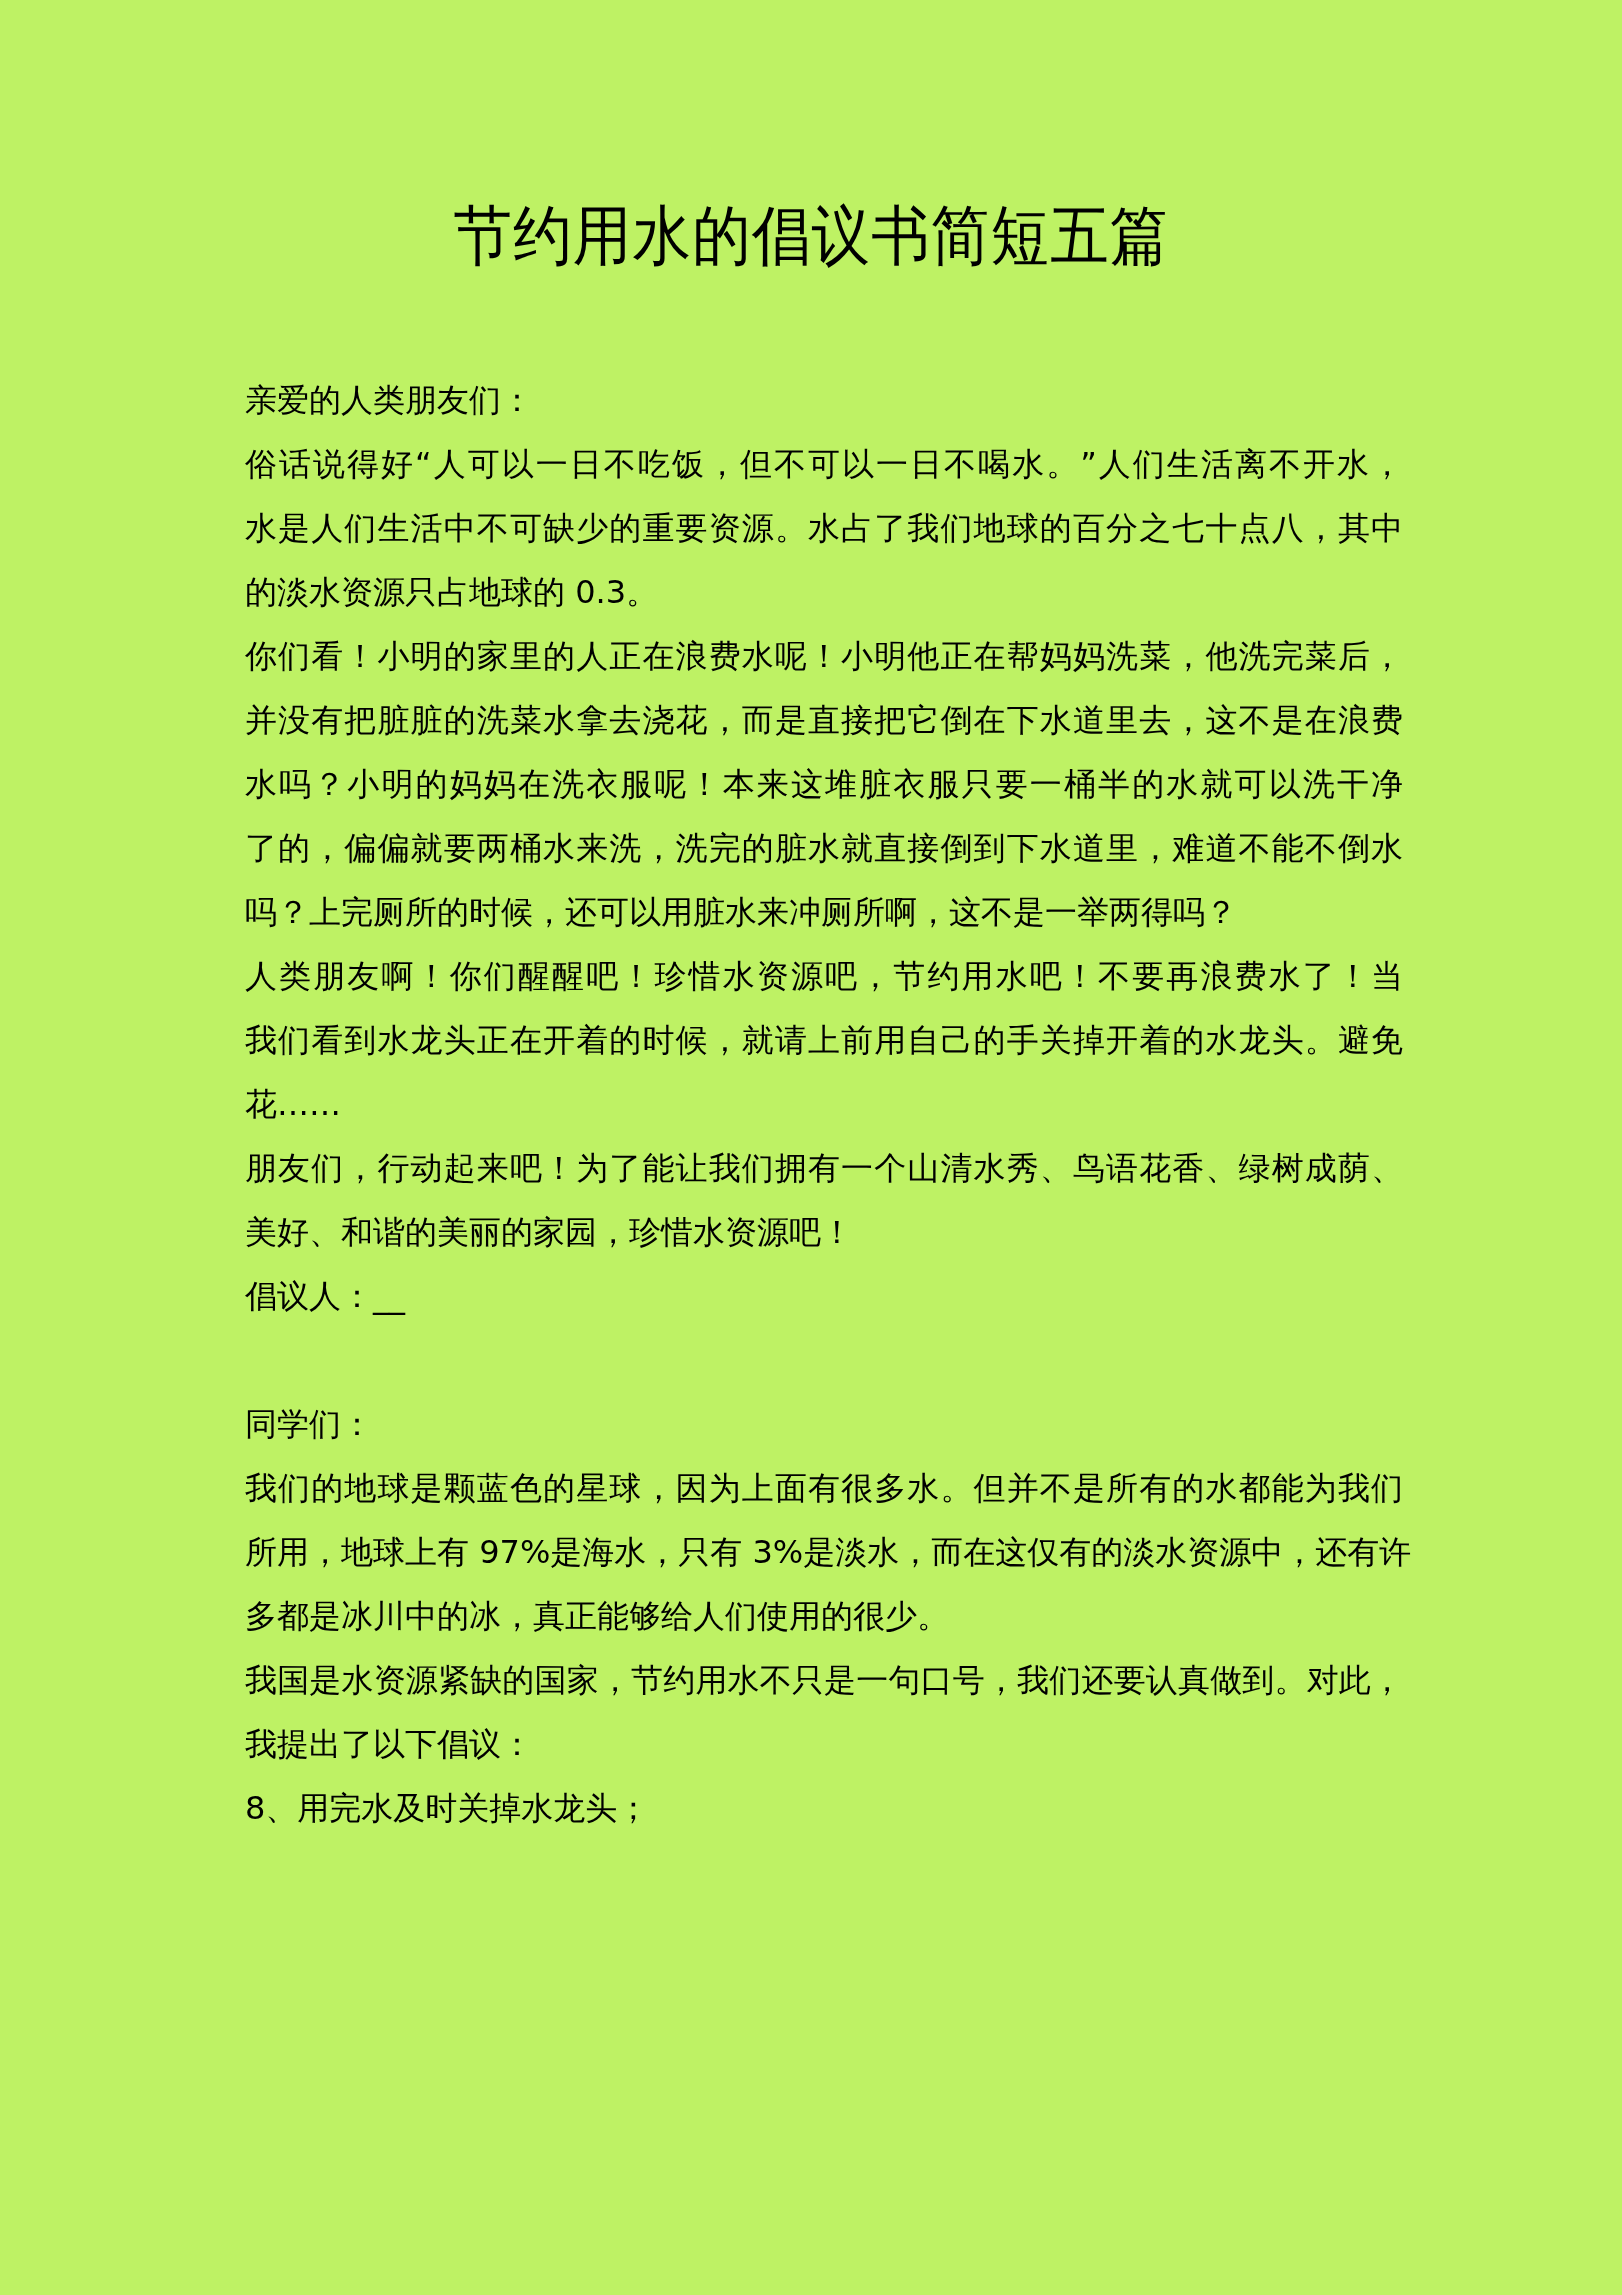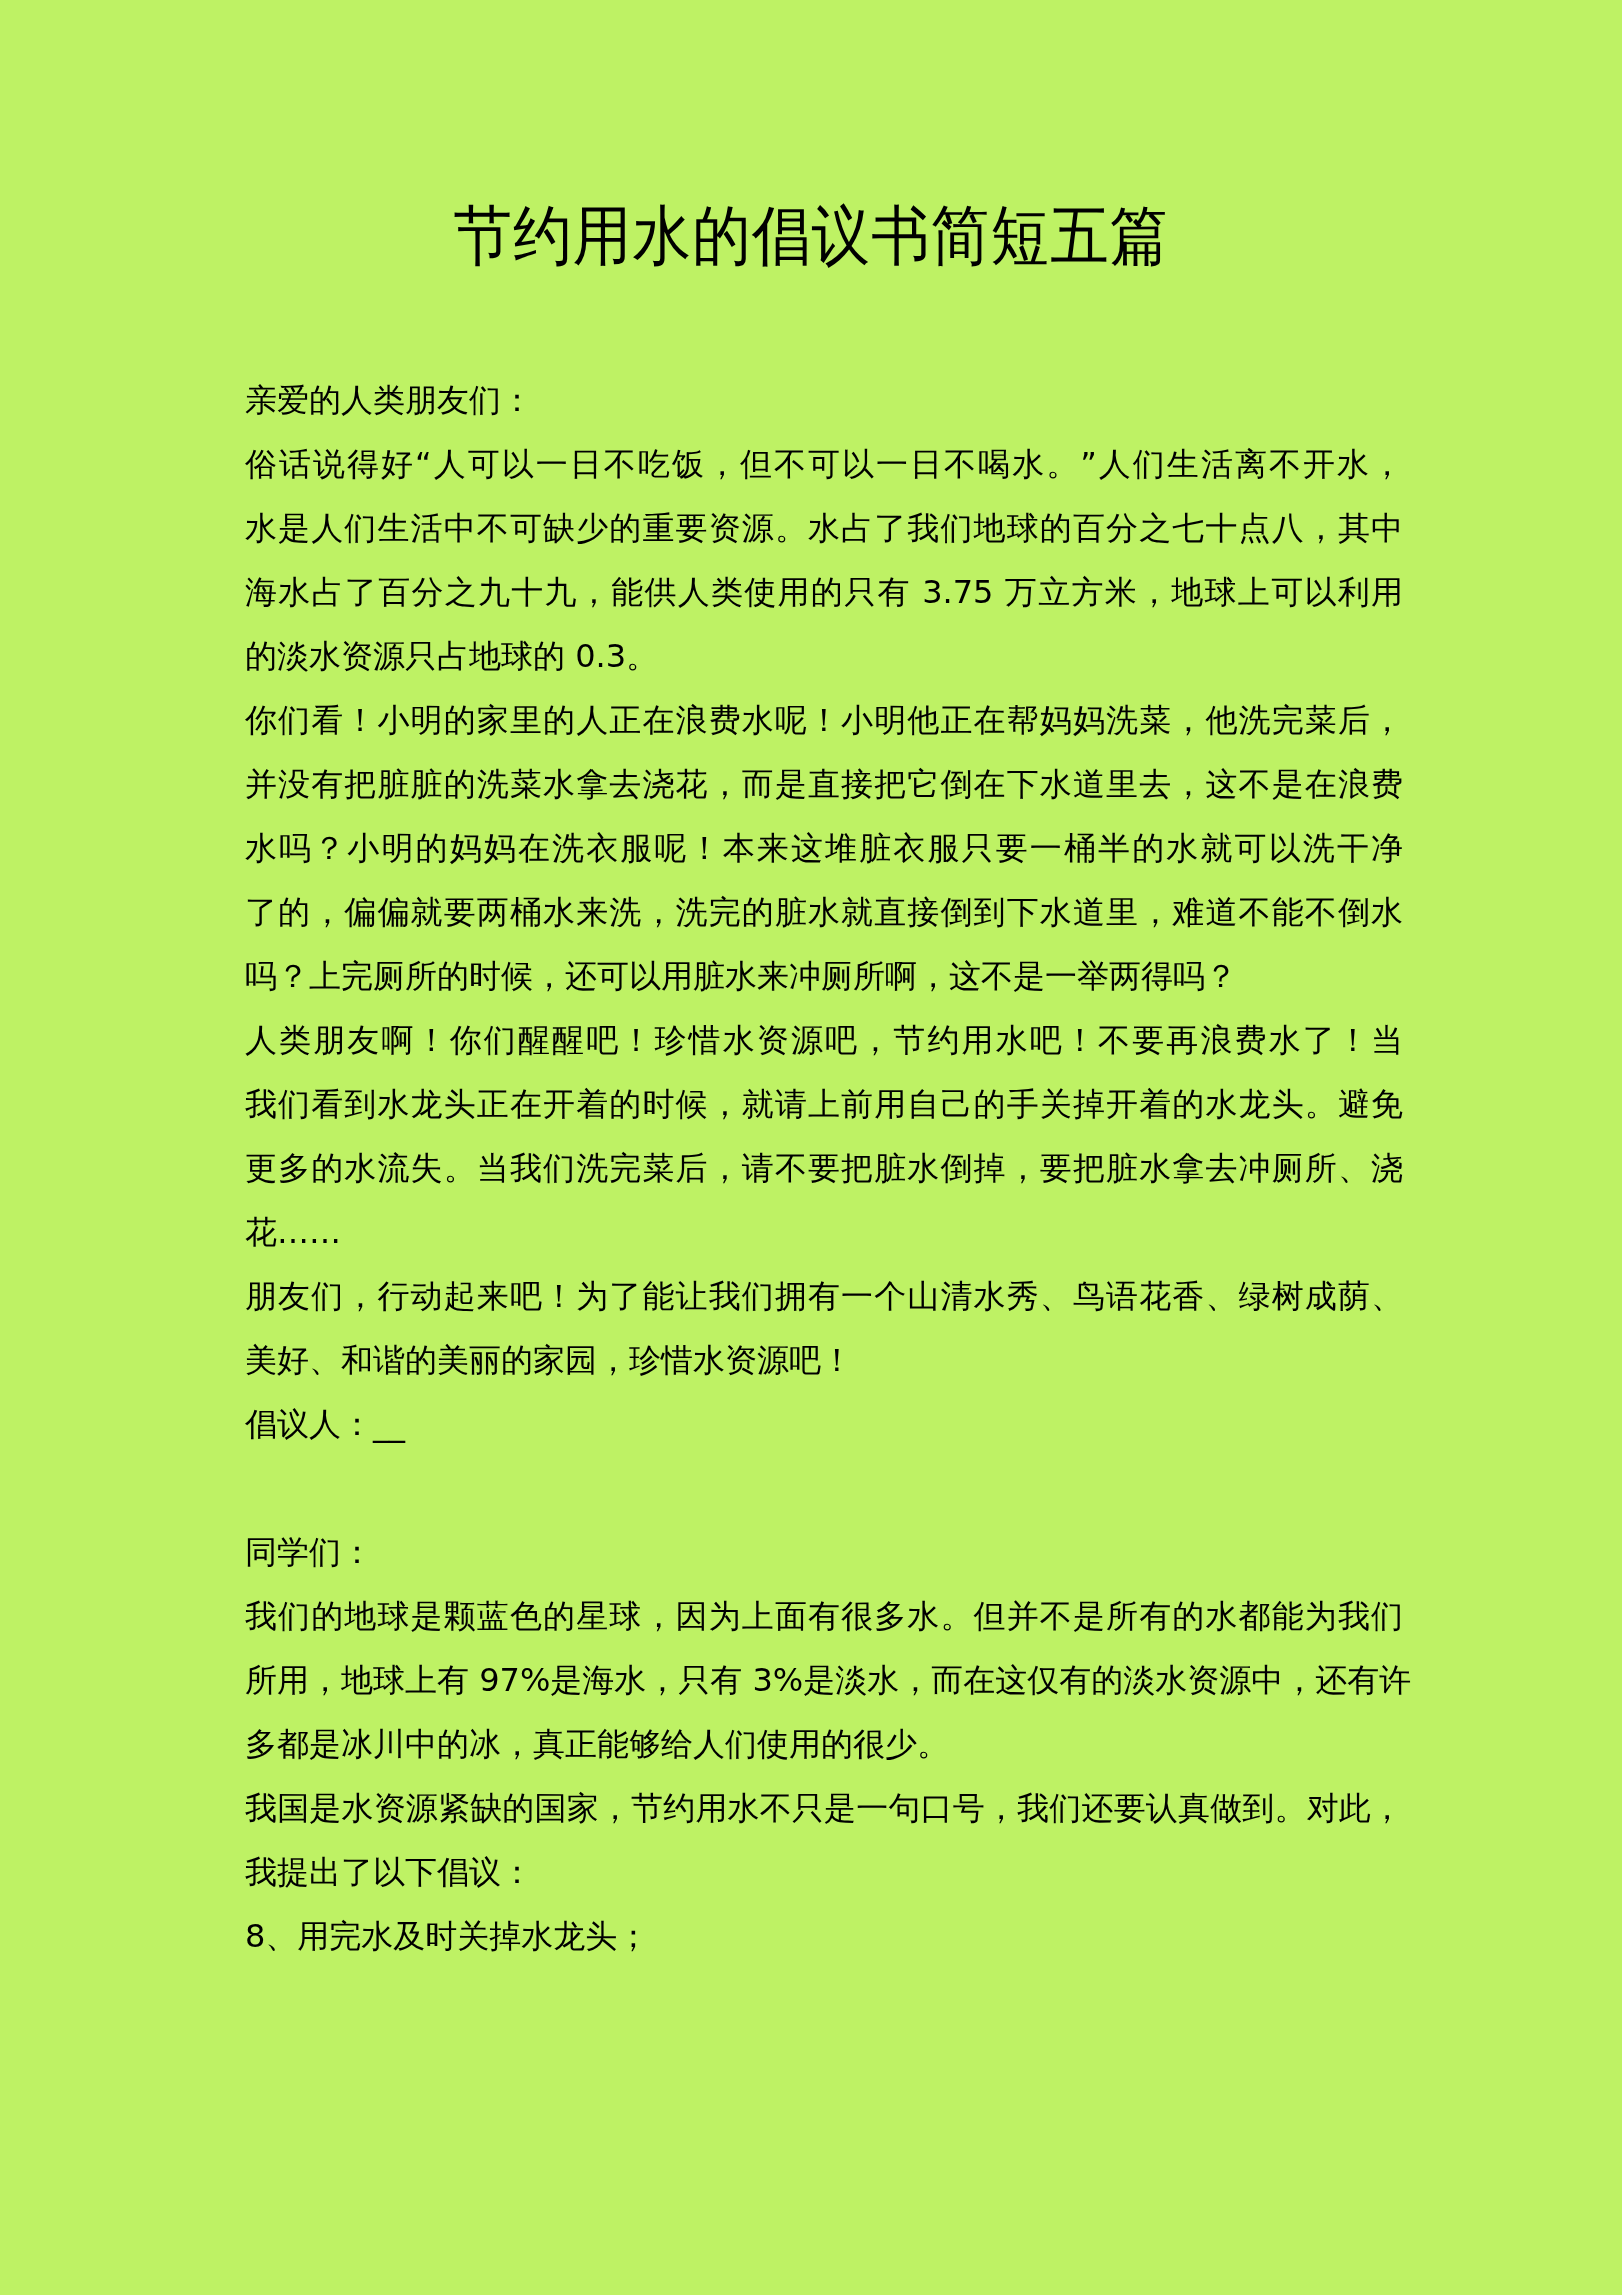--- a/index.html
+++ b/index.html
@@ -63,30 +63,28 @@
 
 <div class="page">
 
   <div class="title">节约用水的倡议书简短五篇</div>
 
   <div class="body-text">
 
     <div class="line">亲爱的人类朋友们：</div>
     <div class="line justify">俗话说得好“人可以一日不吃饭，但不可以一日不喝水。”人们生活离不开水，</div>
     <div class="line justify">水是人们生活中不可缺少的重要资源。水占了我们地球的百分之七十点八，其中</div>
-    <div class="line justify">海水占了百分之九十九，能供人类使用的只有 3.75 万立方米，地球上可以利用</div>
     <div class="line">的淡水资源只占地球的 0.3。</div>
     <div class="line justify">你们看！小明的家里的人正在浪费水呢！小明他正在帮妈妈洗菜，他洗完菜后，</div>
     <div class="line justify">并没有把脏脏的洗菜水拿去浇花，而是直接把它倒在下水道里去，这不是在浪费</div>
     <div class="line justify">水吗？小明的妈妈在洗衣服呢！本来这堆脏衣服只要一桶半的水就可以洗干净</div>
     <div class="line justify">了的，偏偏就要两桶水来洗，洗完的脏水就直接倒到下水道里，难道不能不倒水</div>
     <div class="line">吗？上完厕所的时候，还可以用脏水来冲厕所啊，这不是一举两得吗？</div>
     <div class="line justify">人类朋友啊！你们醒醒吧！珍惜水资源吧，节约用水吧！不要再浪费水了！当</div>
     <div class="line justify">我们看到水龙头正在开着的时候，就请上前用自己的手关掉开着的水龙头。避免</div>
-    <div class="line justify">更多的水流失。当我们洗完菜后，请不要把脏水倒掉，要把脏水拿去冲厕所、浇</div>
     <div class="line">花……</div>
     <div class="line justify">朋友们，行动起来吧！为了能让我们拥有一个山清水秀、鸟语花香、绿树成荫、</div>
     <div class="line">美好、和谐的美丽的家园，珍惜水资源吧！</div>
     <div class="line">倡议人：__</div>
 
     <div class="gap"></div>
 
     <div class="line">同学们：</div>
     <div class="line justify">我们的地球是颗蓝色的星球，因为上面有很多水。但并不是所有的水都能为我们</div>
     <div class="line justify">所用，地球上有 97%是海水，只有 3%是淡水，而在这仅有的淡水资源中，还有许</div>

